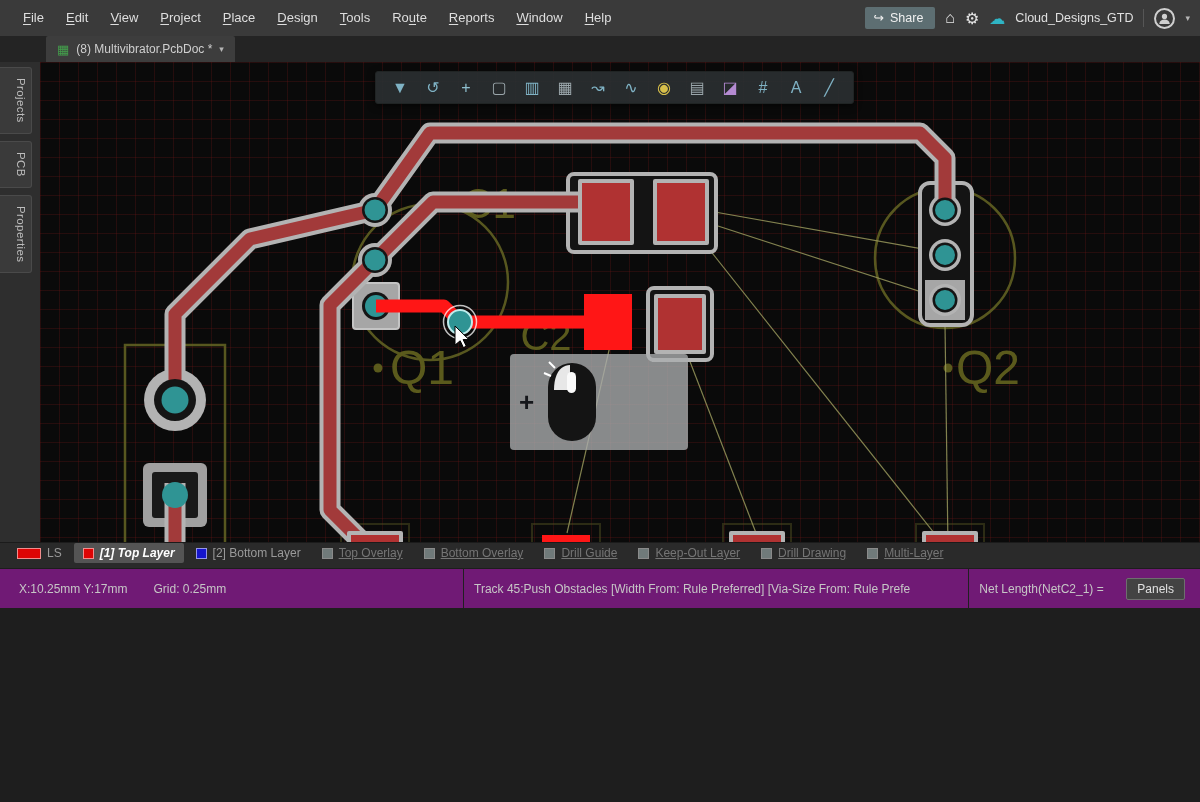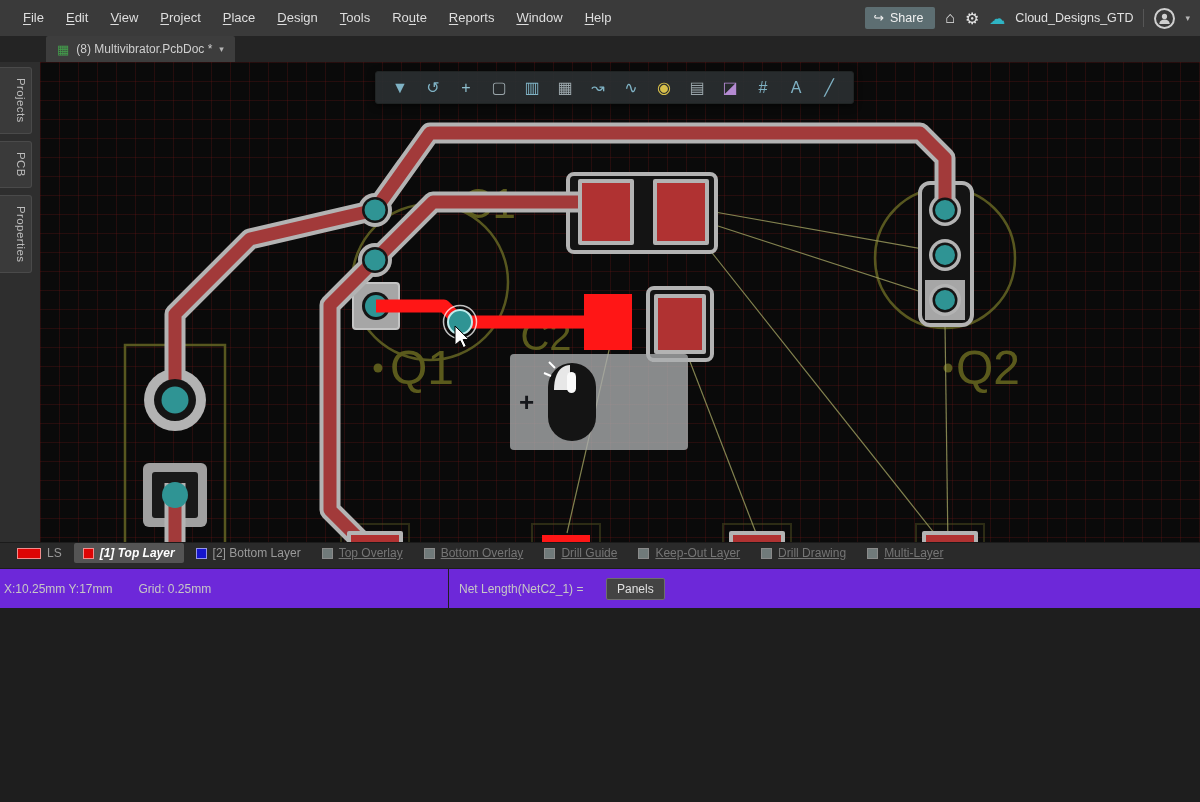--- a/index.html
+++ b/index.html
@@ -62,22 +62,22 @@
   .layerbar { background:#2a2a2a; border-top:1px solid #1b1b1b; display:flex; align-items:flex-start;
               gap:3px; padding-left:8px; font-size:12px; }
   .layer-tab { display:flex; align-items:center; gap:6px; padding:3px 9px; color:#9a9a9a;
                border-radius:2px; white-space:nowrap; }
   .layer-tab.active { background:#545454; color:#ffffff; font-weight:bold;font-style:italic; }
   .layer-tab.dim { color:#757575;text-decoration:underline; }
   .swatch { width:11px; height:11px; border:1px solid rgba(255,255,255,0.55); }
   .swatch.wide { width:24px; }
 
   
-  .statusbar { background:#6d28d9; border-top:1px solid #1d1d1d; display:flex; align-items:center;
-               font-size:12px; color:#c6c6c6; padding:0 0; }
+  .statusbar { background:#701a75; border-top:1px solid #1d1d1d; display:flex; align-items:center;
+               font-size:12px; color:#c6c6c6; padding:0 15px; }
   .sb-left { display:flex; gap:26px; width:448px; flex:none; padding-left:4px; }
   .sb-seg { border-left:1px solid #202020; padding:0 10px; height:100%;
             display:flex; align-items:center; white-space:nowrap; overflow:hidden; }
   .sb-track { flex:1; min-width:0; }
   .sb-net { width:152px; flex:none; }
   .panels-btn { flex:none; background:#434343; border:1px solid #6e6e6e; border-radius:2px;
                 color:#e0e0e0; padding:3px 10px; margin-left:6px; font-size:12px; }
 </style>
 </head>
 <body>
@@ -313,18 +313,21 @@
         <span class="swatch" style="background: rgb(112, 122, 122); border-color: rgb(138, 138, 138);"></span>
         <span>Multi-Layer</span>
       </div>
     </div>
 
   <div class="statusbar">
     <div class="sb-left">
       <span>X:10.25mm Y:17mm</span>
       <span>Grid: 0.25mm</span>
     </div>
+    <div class="sb-seg sb-track">
+      <span>Track 45:Push Obstacles [Width From: Rule Preferred] [Via-Size From: Rule Prefe</span>
+    </div>
     <div class="sb-seg sb-net">
       <span>Net Length(NetC2_1) = </span>
     </div>
     <button class="panels-btn">Panels</button>
   </div>
 </div>
 
 </body></html>

